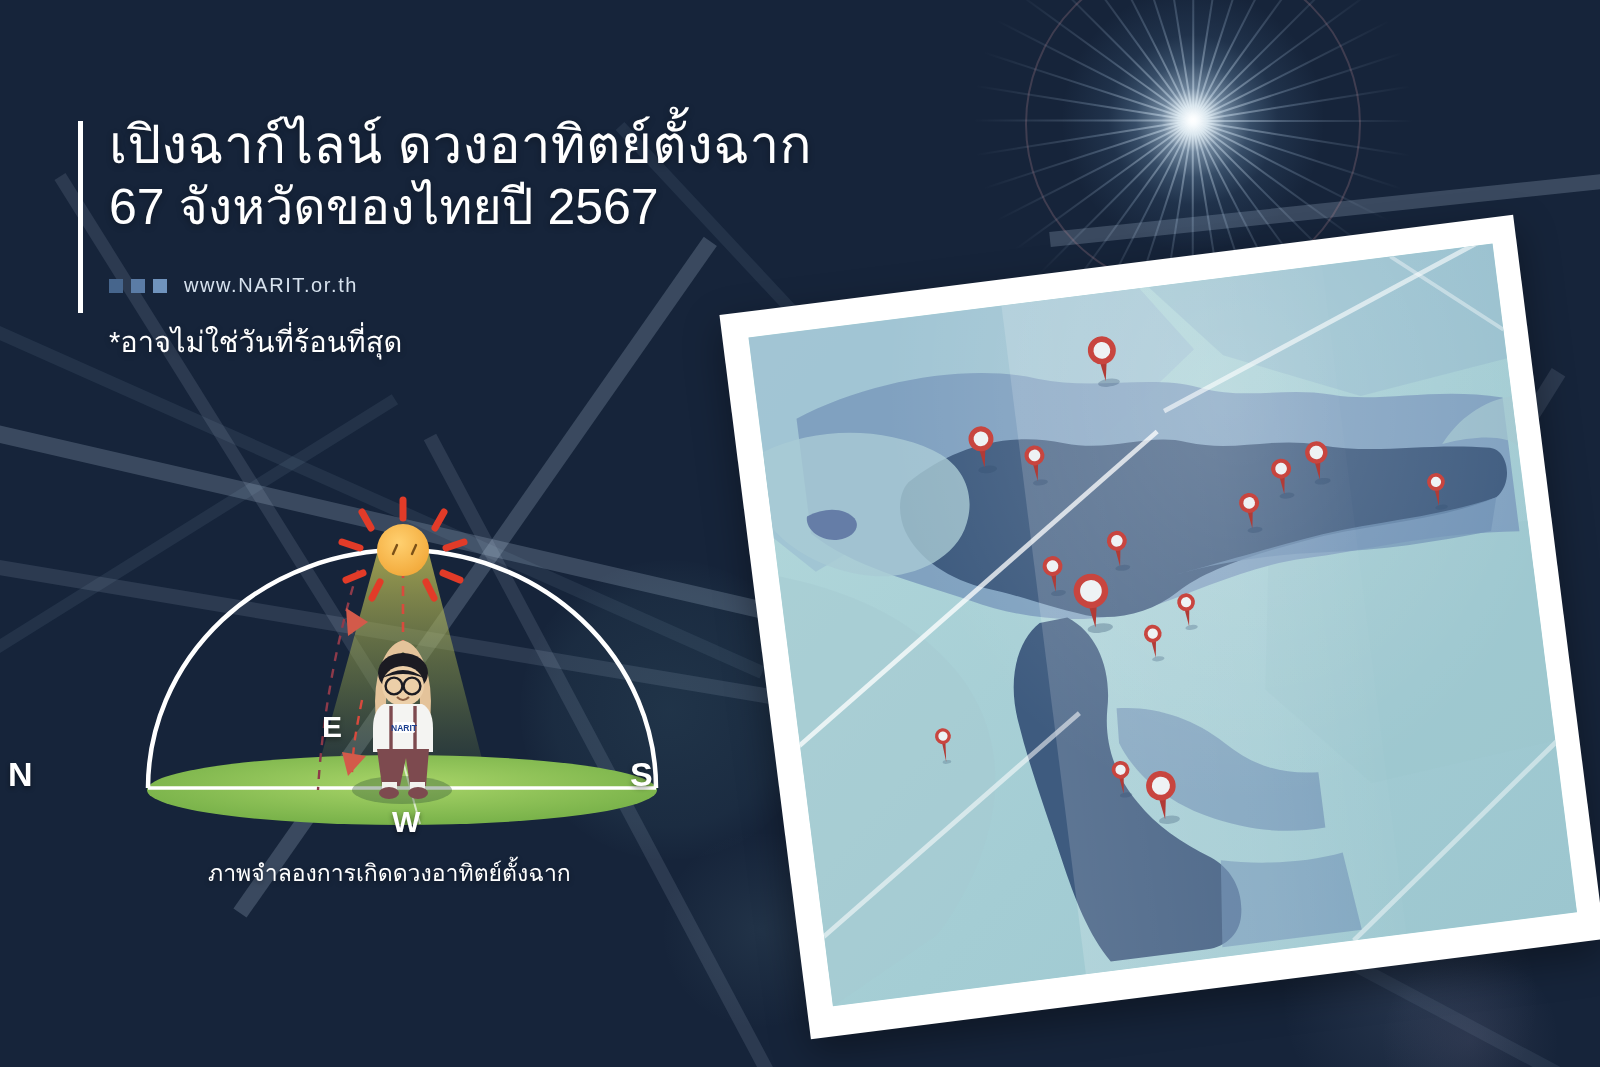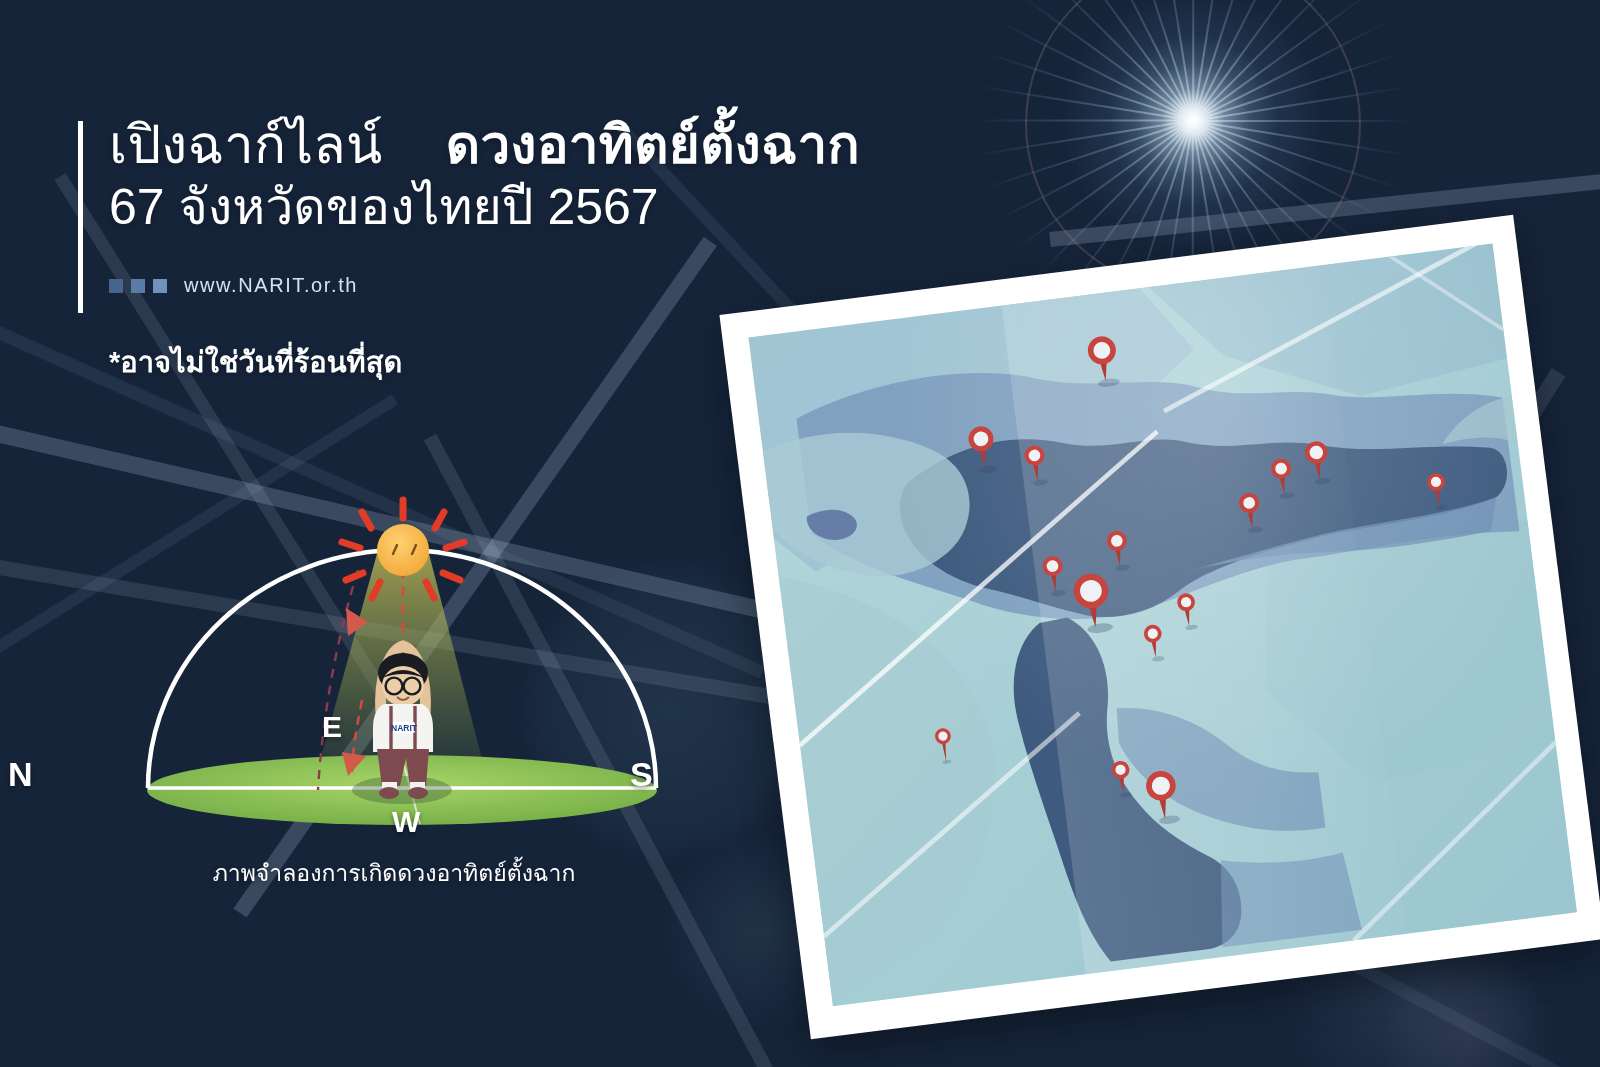--- a/index.html
+++ b/index.html
@@ -45,40 +45,40 @@
   
   .headwrap{position:absolute;left:78px;top:117px;padding-left:31px;}
   .headwrap:before{
     content:"";position:absolute;left:0;top:4px;width:5px;height:192px;background:#ffffff;
   }
   .h1{
     color:#ffffff;font-size:53px;line-height:1.06;white-space:nowrap;
     text-shadow:0 2px 7px rgba(0,0,0,0.33);letter-spacing:.3px;
   }
   .h1 .light{font-weight:400;}
-  .h1 .bold{font-weight:700;margin-left:48px;}
+  .h1 .bold{font-weight:400;}
   .h2{
     color:#ffffff;font-size:50px;font-weight:400;line-height:1.12;margin-top:6px;white-space:nowrap;
     text-shadow:0 2px 7px rgba(0,0,0,0.33);
   }
   .urlrow{display:flex;align-items:center;gap:8px;margin-top:39px;}
   .sq{width:14px;height:14px;display:inline-block;}
   .sq1{background:#46658c;}
   .sq2{background:#5b7ca6;}
   .sq3{background:#6f93bd;}
   .url{color:#d7e2ee;font-size:20px;letter-spacing:1.6px;margin-left:9px;}
-  .note{color:#ffffff;font-size:29px;font-weight:700;margin-top:42px;white-space:nowrap;
+  .note{color:#ffffff;font-size:29px;font-weight:400;margin-top:22px;white-space:nowrap;
         text-shadow:0 2px 6px rgba(0,0,0,0.3);}
   .dlabel{position:absolute;color:#fff;font-weight:700;text-shadow:0 2px 5px rgba(0,0,0,.45);}
   .lbl-n{left:8px;top:755px;font-size:34px;}
   .lbl-s{left:630px;top:755px;font-size:34px;}
   .lbl-e{left:322px;top:710px;font-size:30px;}
   .lbl-w{left:392px;top:805px;font-size:30px;}
   .dcaption{
-    position:absolute;left:184px;top:855px;width:420px;text-align:center;
+    position:absolute;left:208px;top:855px;width:420px;
     color:#ffffff;font-size:23px;text-shadow:0 2px 5px rgba(0,0,0,.35);
   }
 
   
   .mapcard{
     position:absolute;left:762px;top:262px;width:800px;height:730px;
     transform:rotate(-7.2deg);
     background:#ffffff;
     padding:26px 24px 30px 26px;
     box-shadow:0 14px 38px rgba(0,0,0,0.36);

